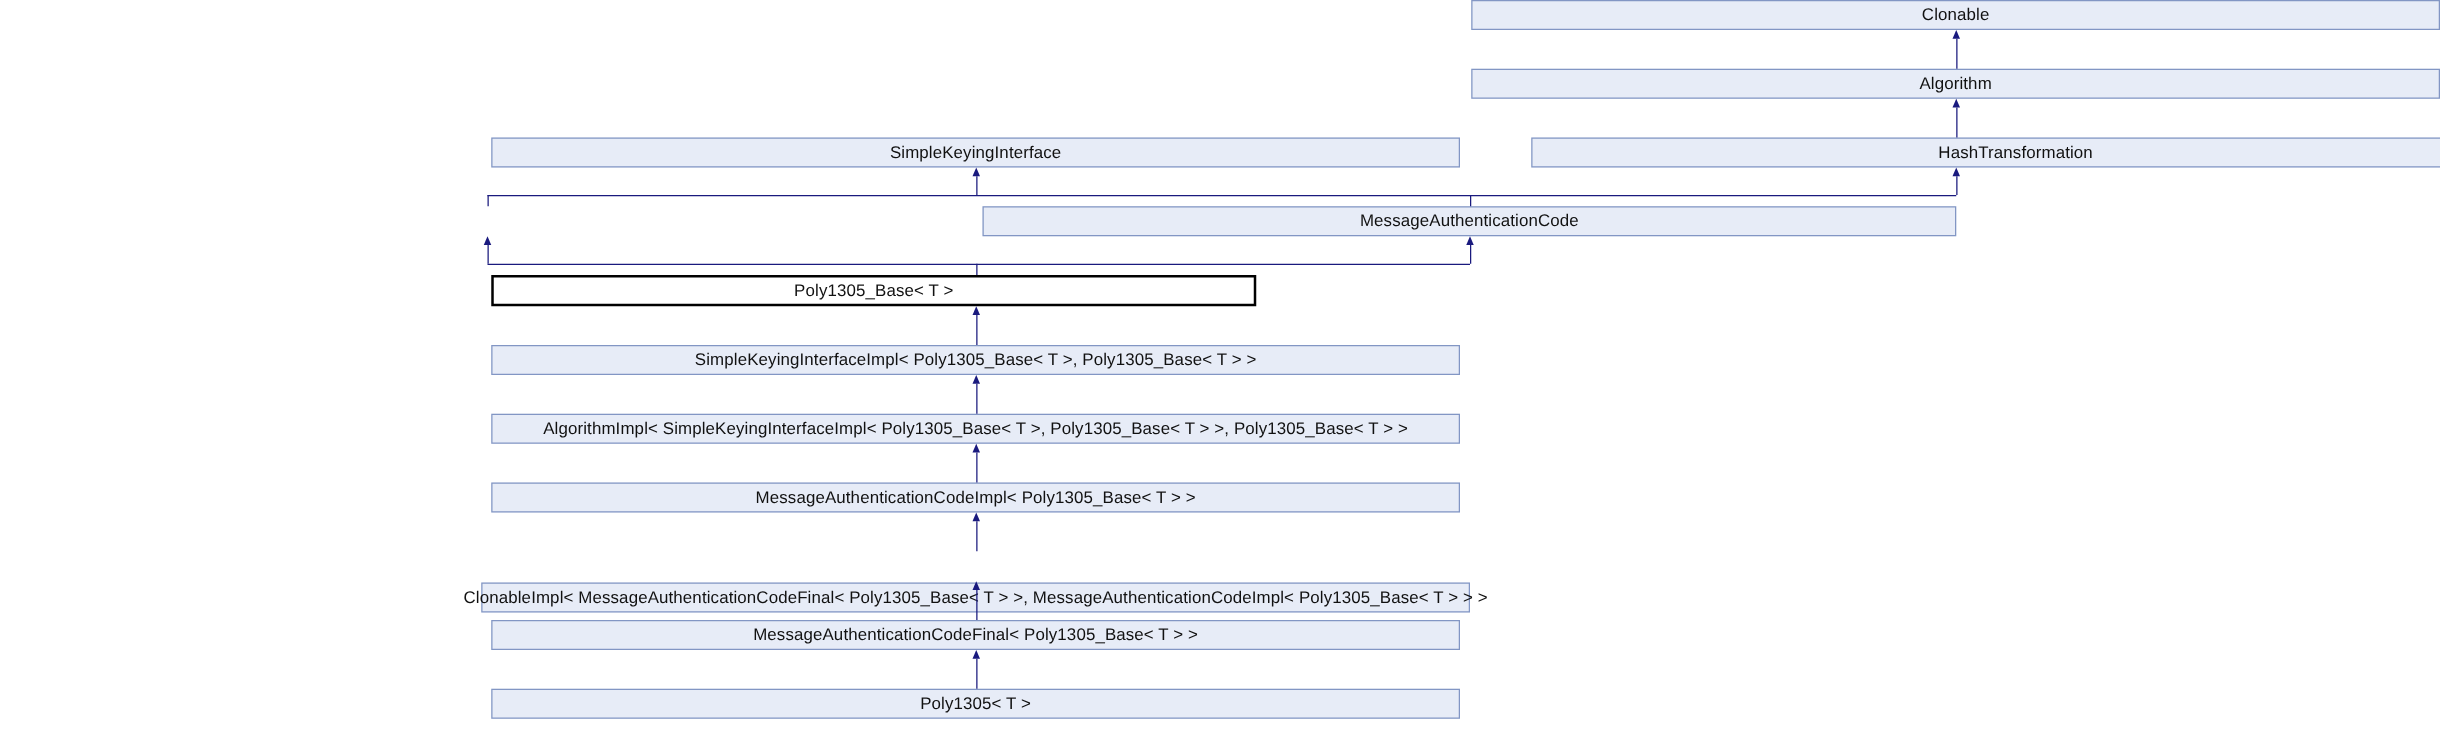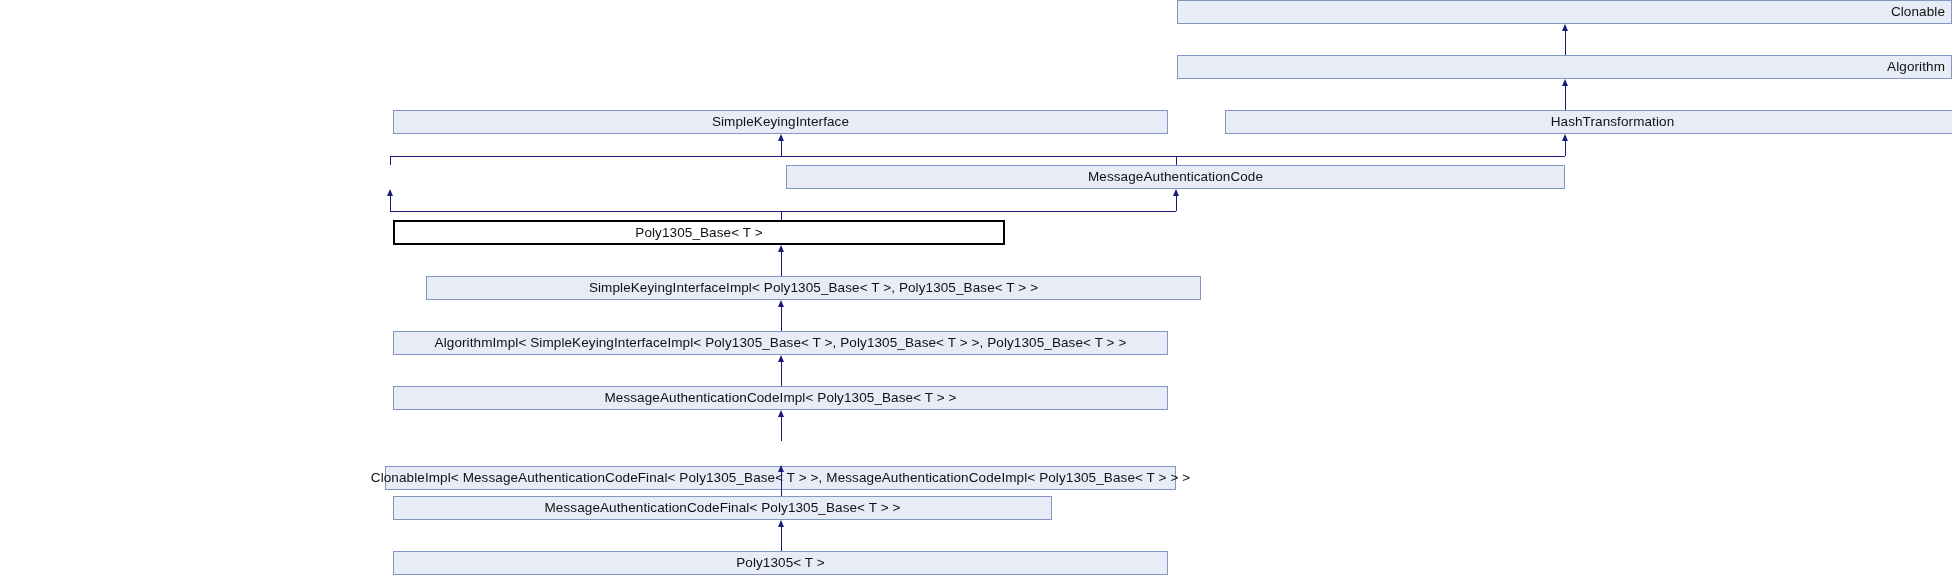--- a/index.html
+++ b/index.html
@@ -53,51 +53,51 @@
     height: 0;
     border-left: 3.5px solid transparent;
     border-right: 3.5px solid transparent;
     border-bottom: 7px solid #1a1a7e;
   }
 </style>
 </head>
 <body>
 
 <div id="diagram" style="width: 1952px; height: 584px; background: rgb(255, 255, 255);">
-    <div class="node" style="left: 1177px; top: 0px; width: 775px; height: 24px; background: rgb(231, 236, 247); border-color: rgb(130, 150, 196); justify-content: flex-end;">
+    <div class="node" style="left: 1177px; top: 0px; width: 775px; height: 24px; background: rgb(231, 236, 247); border-color: rgb(130, 150, 196);">
       <span class="node-label">Clonable</span>
     </div>
-    <div class="node" style="left: 1177px; top: 55px; width: 775px; height: 24px; background: rgb(231, 236, 247); border-color: rgb(130, 150, 196); justify-content: flex-end;">
+    <div class="node" style="left: 1177px; top: 55px; width: 775px; height: 24px; background: rgb(231, 236, 247); border-color: rgb(130, 150, 196);">
       <span class="node-label">Algorithm</span>
     </div>
     <div class="node" style="left: 393px; top: 110px; width: 775px; height: 24px; background: rgb(231, 236, 247); border-color: rgb(130, 150, 196);">
       <span class="node-label">SimpleKeyingInterface</span>
     </div>
     <div class="node" style="left: 1177px; top: 110px; width: 775px; height: 24px; background: rgb(231, 236, 247); border-color: rgb(130, 150, 196); margin-left: 48px;">
       <span class="node-label">HashTransformation</span>
     </div>
     <div class="node" style="left: 786px; top: 165px; width: 779px; height: 24px; background: rgb(231, 236, 247); border-color: rgb(130, 150, 196);">
       <span class="node-label">MessageAuthenticationCode</span>
     </div>
     <div class="node current" style="left: 393px; top: 220px; width: 612px; height: 25px; background: rgb(255, 255, 255); border-color: rgb(0, 0, 0);">
       <span class="node-label">Poly1305_Base&lt; T &gt;</span>
     </div>
-    <div class="node" style="left: 393px; top: 276px; width: 775px; height: 24px; background: rgb(231, 236, 247); border-color: rgb(130, 150, 196); margin-left: 33px;">
+    <div class="node" style="left: 393px; top: 276px; width: 775px; height: 24px; background: rgb(231, 236, 247); border-color: rgb(130, 150, 196);">
       <span class="node-label">SimpleKeyingInterfaceImpl&lt; Poly1305_Base&lt; T &gt;, Poly1305_Base&lt; T &gt; &gt;</span>
     </div>
     <div class="node" style="left: 393px; top: 331px; width: 775px; height: 24px; background: rgb(231, 236, 247); border-color: rgb(130, 150, 196);">
       <span class="node-label">AlgorithmImpl&lt; SimpleKeyingInterfaceImpl&lt; Poly1305_Base&lt; T &gt;, Poly1305_Base&lt; T &gt; &gt;, Poly1305_Base&lt; T &gt; &gt;</span>
     </div>
     <div class="node" style="left: 393px; top: 386px; width: 775px; height: 24px; background: rgb(231, 236, 247); border-color: rgb(130, 150, 196);">
       <span class="node-label">MessageAuthenticationCodeImpl&lt; Poly1305_Base&lt; T &gt; &gt;</span>
     </div>
     <div class="node" style="left: 385px; top: 466px; width: 791px; height: 24px; background: rgb(231, 236, 247); border-color: rgb(130, 150, 196);">
       <span class="node-label">ClonableImpl&lt; MessageAuthenticationCodeFinal&lt; Poly1305_Base&lt; T &gt; &gt;, MessageAuthenticationCodeImpl&lt; Poly1305_Base&lt; T &gt; &gt; &gt;</span>
     </div>
-    <div class="node" style="left: 393px; top: 496px; width: 659px; height: 24px; background: rgb(231, 236, 247); border-color: rgb(130, 150, 196); align-items: center;">
+    <div class="node" style="left: 393px; top: 496px; width: 775px; height: 24px; background: rgb(231, 236, 247); border-color: rgb(130, 150, 196); align-items: center;">
       <span class="node-label">MessageAuthenticationCodeFinal&lt; Poly1305_Base&lt; T &gt; &gt;</span>
     </div>
     <div class="node" style="left: 393px; top: 551px; width: 775px; height: 24px; background: rgb(231, 236, 247); border-color: rgb(130, 150, 196);">
       <span class="node-label">Poly1305&lt; T &gt;</span>
     </div>
     <div class="edge v" style="left: 1565px; top: 31px; height: 24px; background: rgb(26, 26, 126);"></div>
     <div class="arrow" style="left: 1561.5px; top: 24px; border-bottom-color: rgb(26, 26, 126);"></div>
     <div class="edge v" style="left: 1565px; top: 86px; height: 24px; background: rgb(26, 26, 126);"></div>
     <div class="arrow" style="left: 1561.5px; top: 79px; border-bottom-color: rgb(26, 26, 126);"></div>
     <div class="edge v" style="left: 781px; top: 252px; height: 24px; background: rgb(26, 26, 126);"></div>

